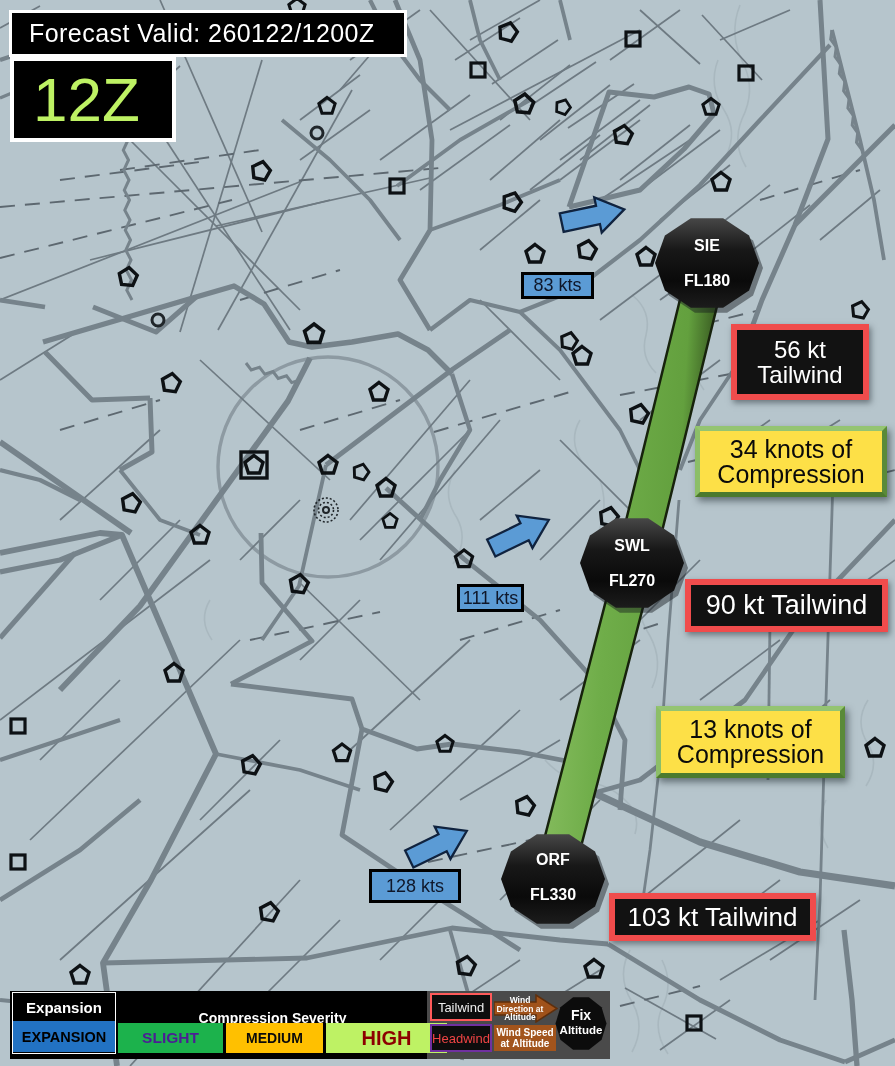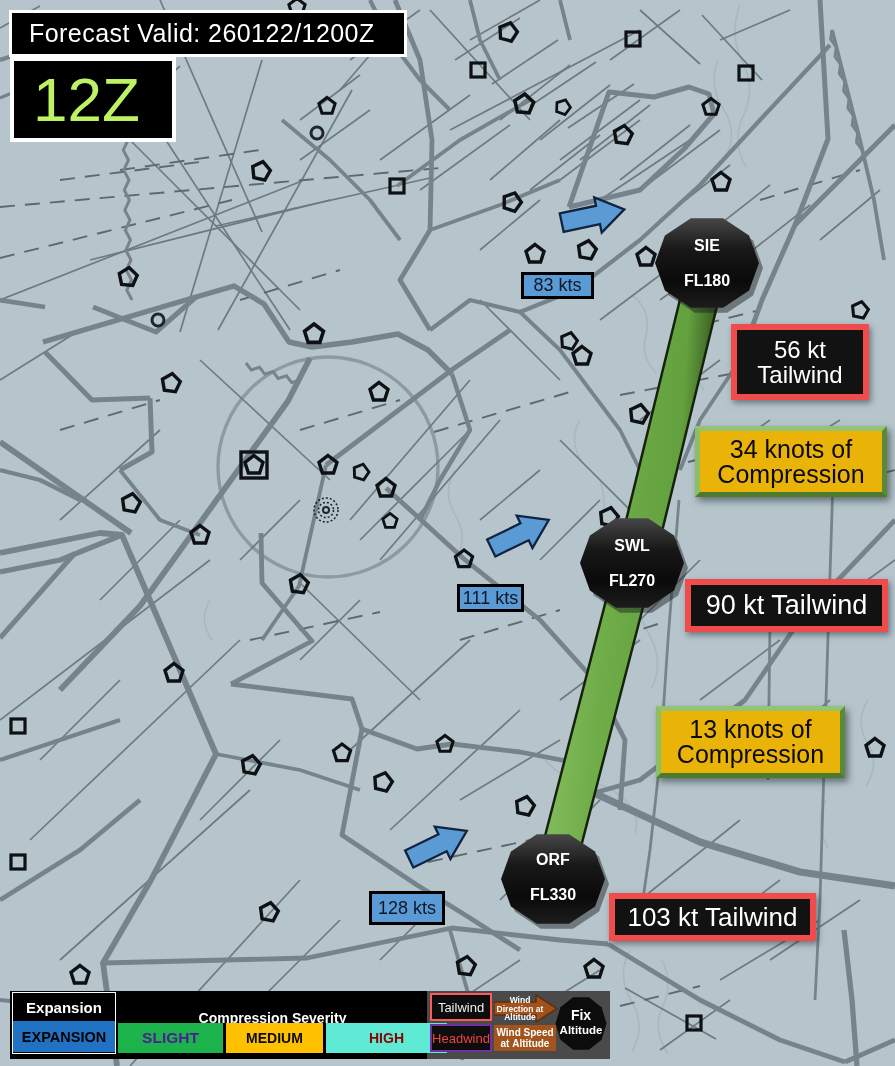--- a/index.html
+++ b/index.html
@@ -3,21 +3,21 @@
 <style>
 html,body{margin:0;padding:0;}
 body{width:895px;height:1066px;position:relative;overflow:hidden;background:#b6c5cc;
  font-family:"Liberation Sans",sans-serif;}
 #map{position:absolute;left:0;top:0;}
 .abs{position:absolute;box-sizing:border-box;}
 .badgetxt{position:absolute;color:#fff;font-weight:bold;font-size:16px;text-align:center;line-height:35px;width:120px;}
 .redbox{position:absolute;box-sizing:border-box;background:#121212;border:6px solid #f04c4c;color:#fff;
  display:flex;align-items:center;justify-content:center;text-align:center;font-size:24px;line-height:25px;
  box-shadow:2px 3px 6px rgba(30,40,45,.5);}
-.greenbox{position:absolute;box-sizing:border-box;background:#eab308;border:5px solid #5a8a38;
+.greenbox{position:absolute;box-sizing:border-box;background:#fde047;border:5px solid #5a8a38;
  border-top-color:#94c471;border-left-color:#8cbe68;border-bottom-color:#4c7a2e;
  color:#0a0a0a;display:flex;align-items:center;justify-content:center;text-align:center;
  font-size:25px;line-height:25px;box-shadow:3px 4px 7px rgba(30,40,45,.55);}
 .kts{position:absolute;box-sizing:border-box;background:#5b9bd5;border:3px solid #000;color:#0f172a;
  font-size:18px;display:flex;align-items:center;justify-content:center;}
 </style></head><body>
 <svg id="map" width="895" height="1066" viewBox="0 0 895 1066">
     <defs>
       <g id="pent">
         <path d="M0,-9.5 L9,-2.6 L5.6,8 L-5.6,8 L-9,-2.6 Z" fill="none" stroke="#0d1114" stroke-width="3.4"></path>
@@ -306,32 +306,32 @@
 
 <div class="redbox" style="left:731px;top:306px;width:138px;height:76px;margin-top:18px;">56 kt<br>Tailwind</div>
 <div class="redbox" style="left:685px;top:579px;width:203px;height:53px;font-size:27px;">90 kt Tailwind</div>
 <div class="redbox" style="left:609px;top:893px;width:207px;height:48px;font-size:26px;">103 kt Tailwind</div>
 
 <div class="greenbox" style="left:695px;top:426px;width:192px;height:71px;">34 knots of<br>Compression</div>
 <div class="greenbox" style="left:656px;top:706px;width:189px;height:72px;">13 knots of<br>Compression</div>
 
 <div class="kts" style="left:521px;top:272px;width:73px;height:27px;">83&nbsp;kts</div>
 <div class="kts" style="left:457px;top:584px;width:67px;height:28px;">111&nbsp;kts</div>
-<div class="kts" style="left:369px;top:891px;width:76px;height:34px;">128&nbsp;kts</div>
+<div class="kts" style="left:369px;top:869px;width:92px;height:34px;">128&nbsp;kts</div>
 
 <div class="abs" style="left:10px;top:991px;width:598px;height:68px;background:#000;"></div>
 <div class="abs" style="left:427px;top:991px;width:183px;height:68px;background:#4a4a4a;"></div>
 <div class="abs" style="left:12px;top:992px;width:104px;height:62px;border:1.5px solid #fff;">
   <div style="height:28px;background:#000;color:#fff;font-weight:bold;font-size:15px;display:flex;align-items:center;justify-content:center;">Expansion</div>
   <div style="height:31px;background:#2272c3;color:#000;font-weight:bold;font-size:14.5px;display:flex;align-items:center;justify-content:center;">EXPANSION</div>
 </div>
 <div class="abs" style="left:118px;top:1002px;width:309px;height:31px;color:#fff;font-weight:bold;font-size:14px;display:flex;align-items:center;justify-content:center;">Compression Severity</div>
 <div class="abs" style="left:118px;top:1023px;width:105px;height:30px;background:#1cb24c;color:#4c1d95;font-weight:bold;font-size:15.5px;display:flex;align-items:center;justify-content:center;">SLIGHT</div>
 <div class="abs" style="left:226px;top:1023px;width:97px;height:30px;background:#ffc000;color:#0a0a0a;font-weight:bold;font-size:14px;display:flex;align-items:center;justify-content:center;">MEDIUM</div>
-<div class="abs" style="left:326px;top:1023px;width:121px;height:30px;background:#5eead4;color:#8c0000;font-weight:bold;font-size:14px;display:flex;align-items:center;justify-content:center;">HIGH</div>
+<div class="abs" style="left:326px;top:1023px;width:121px;height:30px;background:#bef264;color:#8c0000;font-weight:bold;font-size:20px;display:flex;align-items:center;justify-content:center;">HIGH</div>
 <div class="abs" style="left:430px;top:993px;width:62px;height:28px;background:#0d0d0d;border:2.5px solid #ff5a5a;color:#eee;font-size:13px;display:flex;align-items:center;justify-content:center;">Tailwind</div>
 <div class="abs" style="left:430px;top:1024px;width:62px;height:28px;background:#0d0d0d;border:2.5px solid #7030a0;color:#ef4444;font-size:13px;display:flex;align-items:center;justify-content:center;">Headwind</div>
 <svg class="abs" style="left:494px;top:994px;" width="64" height="29">
  <polygon points="0,8 42,8 42,1 63,14.5 42,28 42,21 0,21" fill="#a0521a" stroke="#5e2f0d" stroke-width="1.5"></polygon>
  <text x="26" y="9" font-size="8.5" font-weight="bold" fill="#fff" text-anchor="middle" font-family="Liberation Sans">Wind</text>
  <text x="26" y="17.5" font-size="8.5" font-weight="bold" fill="#fff" text-anchor="middle" font-family="Liberation Sans">Direction at</text>
  <text x="26" y="26" font-size="8.5" font-weight="bold" fill="#fff" text-anchor="middle" font-family="Liberation Sans">Altitude</text>
 </svg>
 <div class="abs" style="left:494px;top:1025px;width:62px;height:26px;background:#a2541c;color:#fff;font-weight:bold;font-size:10px;line-height:11px;display:flex;align-items:center;justify-content:center;text-align:center;white-space:nowrap;">Wind&nbsp;Speed<br>at&nbsp;Altitude</div>
 <svg class="abs" style="left:553px;top:995px;" width="56" height="58">

